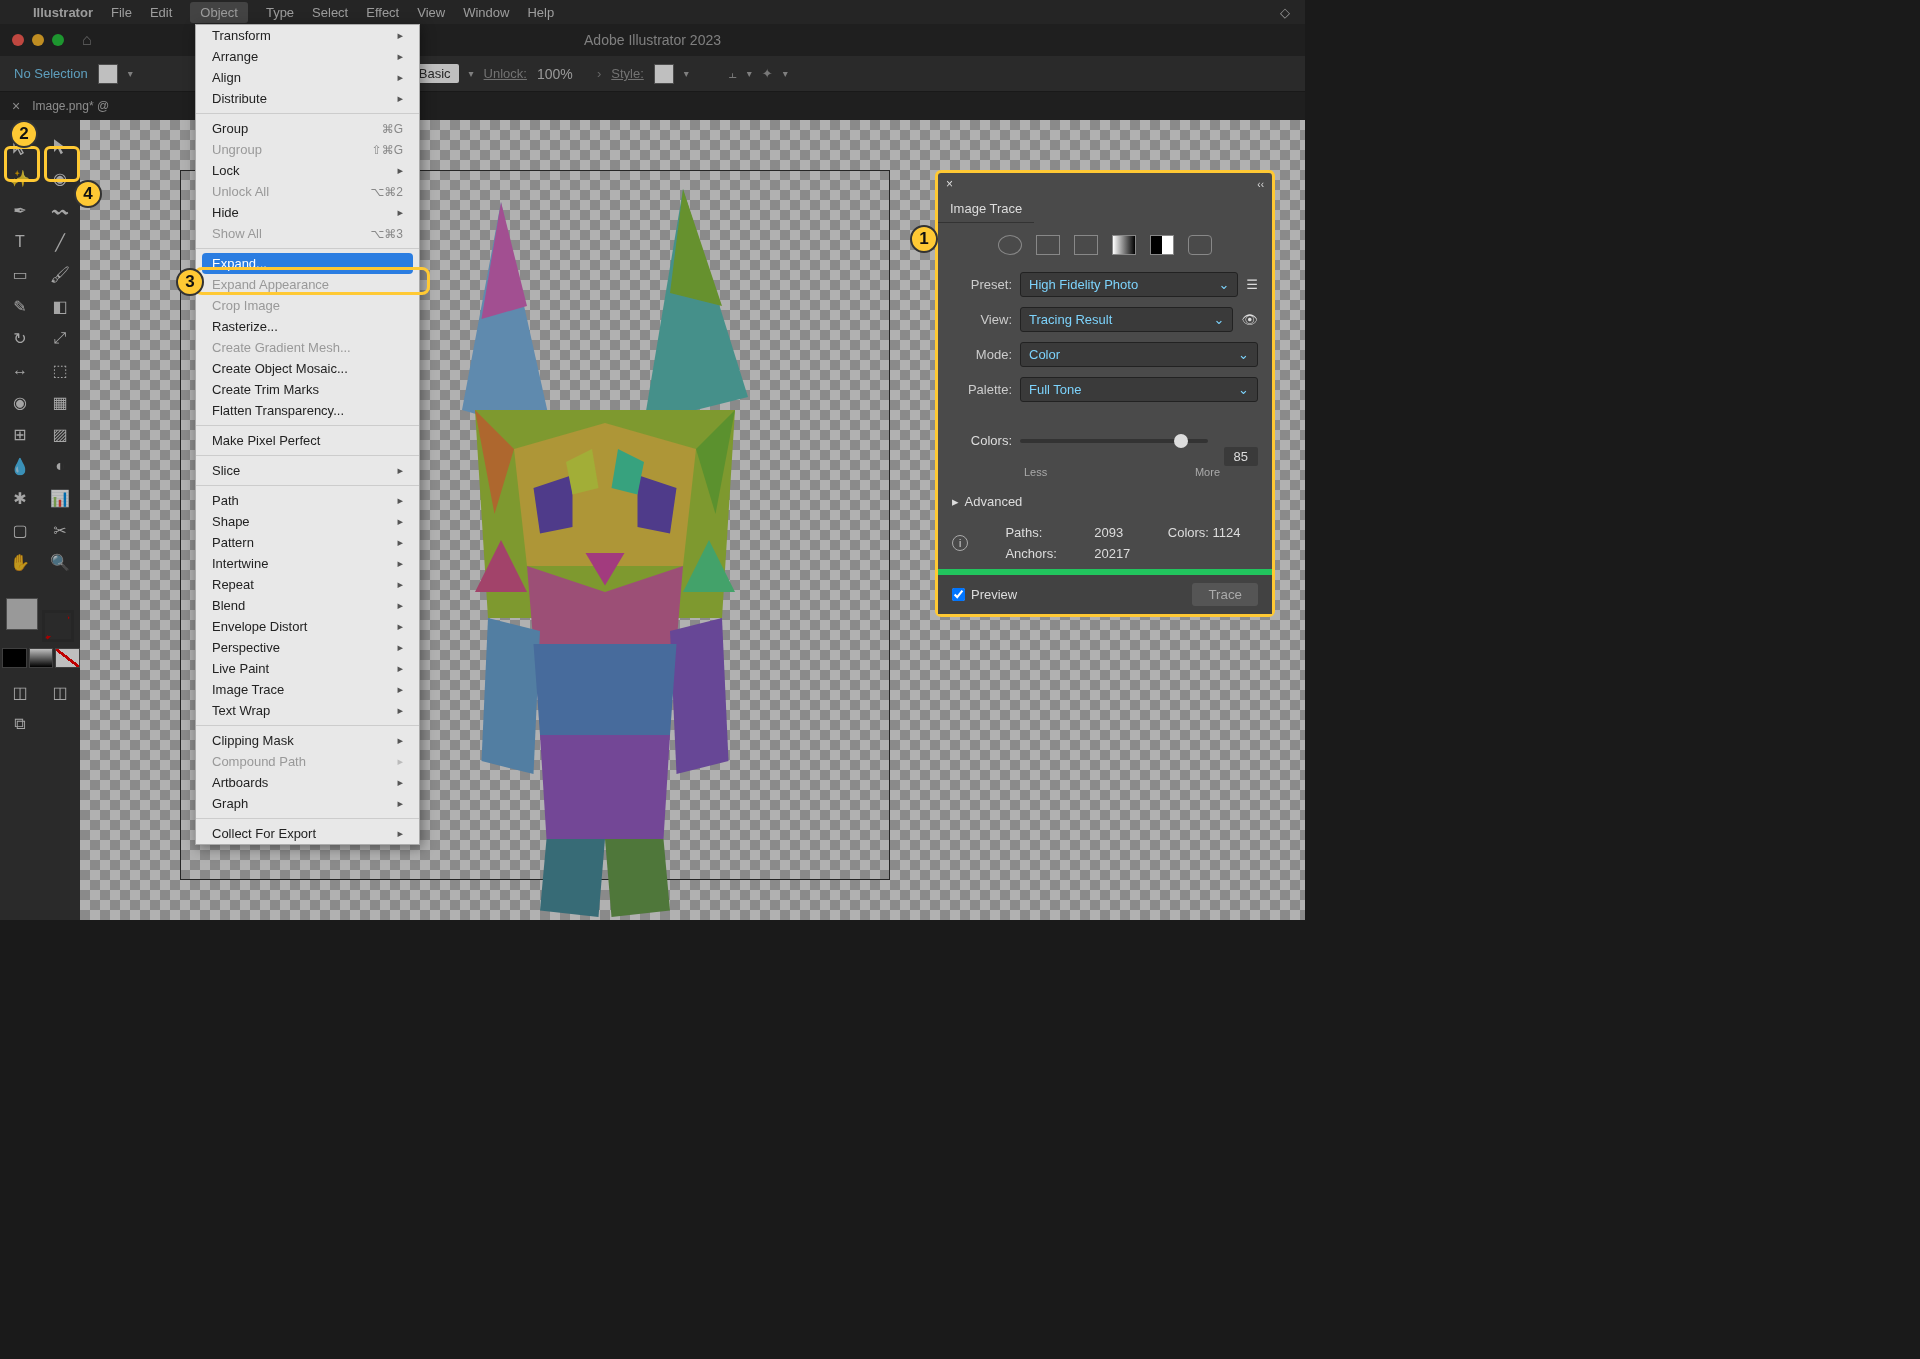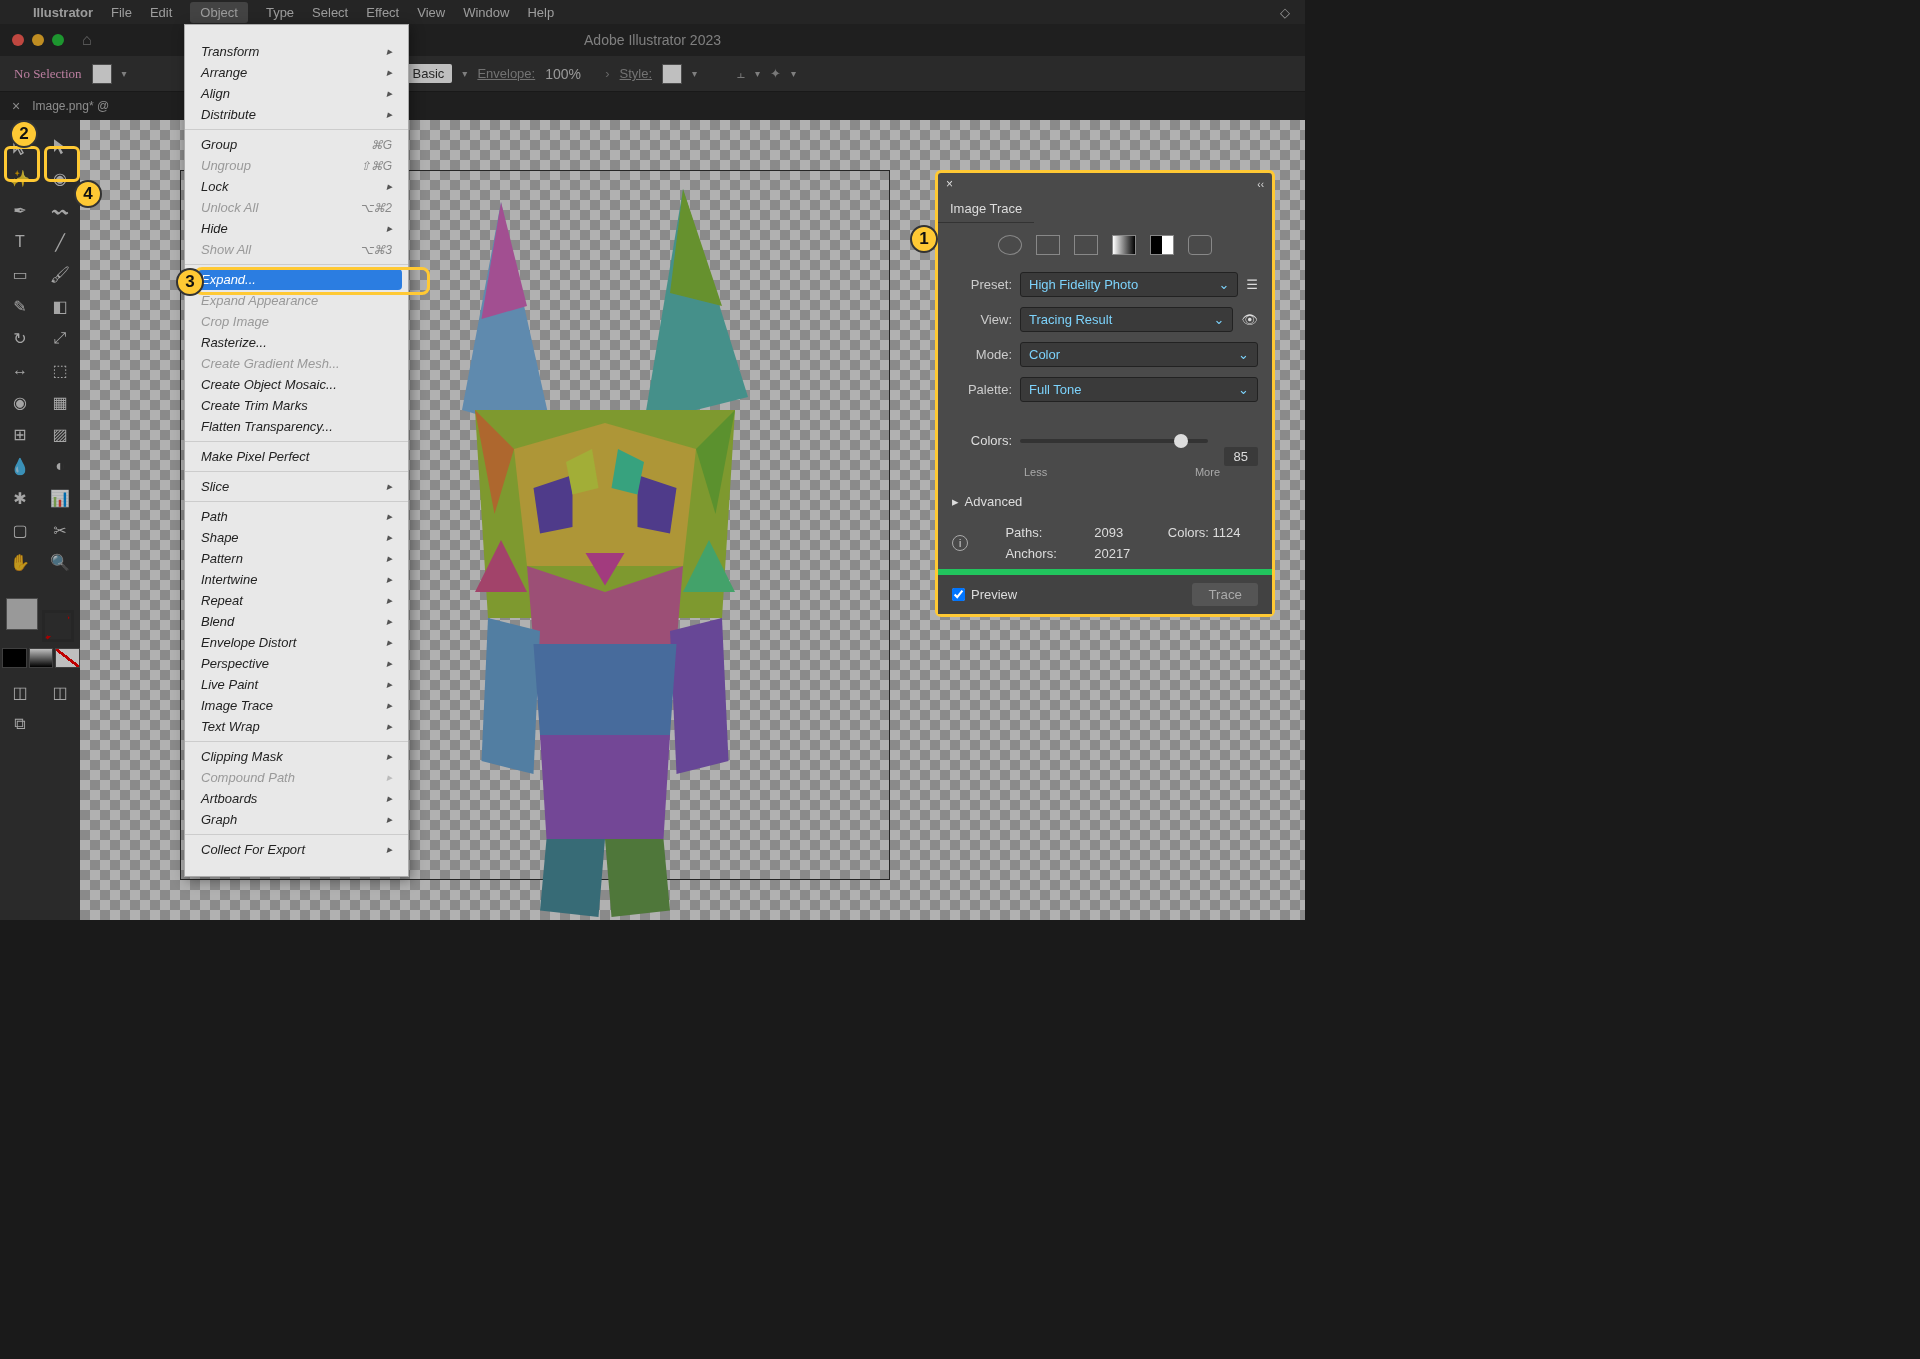--- a/index.html
+++ b/index.html
@@ -13,21 +13,21 @@
 .menubar .right { margin-left: auto; }
 
 .titlebar { background: #2a2a2a; height: 32px; display: flex; align-items: center; padding: 0 12px; color: #999; font-size: 14px; position: relative; }
 .traffic { display: flex; gap: 8px; }
 .traffic span { width: 12px; height: 12px; border-radius: 50%; display: block; }
 .tl-red { background: #ff5f56; } .tl-yellow { background: #ffbd2e; } .tl-green { background: #27c93f; }
 .titlebar .home { margin-left: 18px; color: #888; font-size: 16px; }
 .titlebar .title { position: absolute; left: 50%; transform: translateX(-50%); color: #aaa; }
 
 .controlbar { background: #383838; height: 36px; display: flex; align-items: center; padding: 0 14px; color: #ccc; font-size: 13px; gap: 10px; border-bottom: 1px solid #222; }
-.controlbar .sel-label { color: #f9a8d4; font-family: Liberation Serif, serif; }
+.controlbar .sel-label { color: #7dd3fc; }
 .fillswatch { width: 20px; height: 20px; background: #fff; border: 1px solid #666; }
 .dropdown-arrow { font-size: 10px; color: #aaa; }
 .stroke-line { width: 70px; height: 2px; background: #000; }
 .stroke-box { background: #fff; padding: 2px 8px; display: flex; align-items: center; border-radius: 2px; color: #333; }
 .controlbar input { background: transparent; border: none; color: #ccc; width: 50px; font-size: 14px; }
 .controlbar .label { color: #999; text-decoration: underline; }
 .styleswatch { width: 20px; height: 20px; background: #fff; border: 1px solid #666; }
 
 .tabbar { background: #2a2a2a; height: 28px; display: flex; align-items: center; padding: 0 12px; color: #bbb; font-size: 12px; }
 .tabbar .close { margin-right: 12px; font-size: 14px; }
@@ -55,21 +55,21 @@
   linear-gradient(-45deg, #b8b8b8 25%, transparent 25%), 
   linear-gradient(45deg, transparent 75%, #b8b8b8 75%), 
   linear-gradient(-45deg, transparent 75%, #b8b8b8 75%);
   background-size: 20px 20px;
   background-position: 0 0, 0 10px, 10px -10px, -10px 0px;
   background-color: #ededed; }
 .artboard { position: absolute; left: 100px; top: 50px; width: 710px; height: 710px; border: 1px solid #333; }
 .cat { position: absolute; left: 260px; top: 30px; width: 530px; height: 780px; }
 
 
-.menu { position: absolute; left: 184px; top: 24px; width: 225px; background: #e8e8e8; border: 1px solid #aaa; box-shadow: 2px 3px 12px rgba(0,0,0,0.4); font-size: 13px; color: #222; padding: 16px 0; z-index: 50; font-style: italic; }
+.menu { position: absolute; left: 195px; top: 24px; width: 225px; background: #e8e8e8; border: 1px solid #aaa; box-shadow: 2px 3px 12px rgba(0,0,0,0.4); font-size: 13px; color: #222; padding: 0 0; z-index: 50; }
 .menu-item { padding: 3px 16px; display: flex; justify-content: space-between; align-items: center; cursor: pointer; }
 .menu-item.disabled { color: #999; }
 .menu-item.highlighted { background: #2b7de1; color: #fff; border-radius: 4px; margin: 0 6px; padding: 3px 10px; }
 .menu-sep { height: 1px; background: #ccc; margin: 4px 0; }
 .menu-item .arrow { font-size: 11px; color: #555; }
 .menu-item.disabled .arrow { color: #bbb; }
 .menu-item .shortcut { color: #888; font-size: 12px; }
 
 
 .panel { position: absolute; right: 30px; top: 170px; width: 340px; background: #4a4a4a; border: 3px solid #ffc934; border-radius: 6px; color: #ddd; font-size: 13px; z-index: 40; }
@@ -132,21 +132,21 @@
 <div class="controlbar">
   <span class="sel-label">No Selection</span>
   <div class="fillswatch"></div>
   <span class="dropdown-arrow">▾</span>
   <div style="flex:0 0 180px"></div>
   <div class="stroke-box">
     <div class="stroke-line"></div>
     <span style="margin-left:8px">Basic</span>
   </div>
   <span class="dropdown-arrow">▾</span>
-  <span class="label">Envelope:</span>
+  <span class="label">Unlock:</span>
   <input value="100%" style="">
   <span style="color:#888">›</span>
   <span class="label">Style:</span>
   <div class="styleswatch"></div>
   <span class="dropdown-arrow">▾</span>
   <span style="width:20px"></span>
   <span style="opacity:0.7">⫠</span>
   <span class="dropdown-arrow">▾</span>
   <span style="opacity:0.7">✦</span>
   <span class="dropdown-arrow">▾</span>

